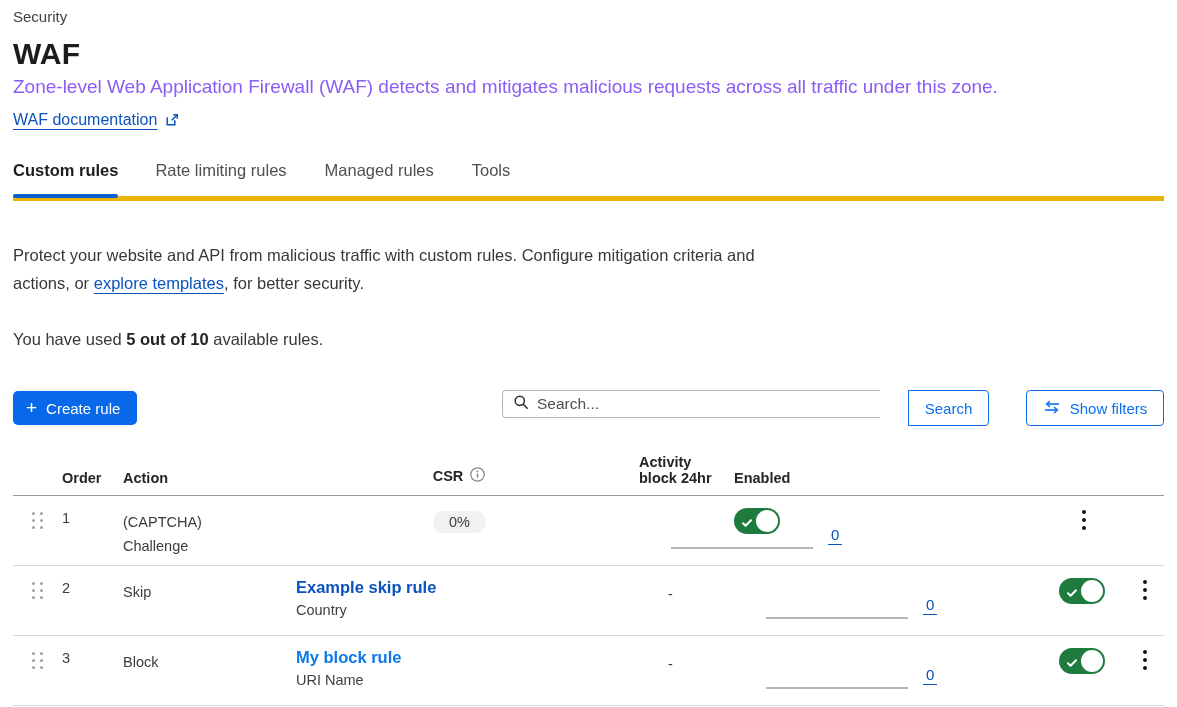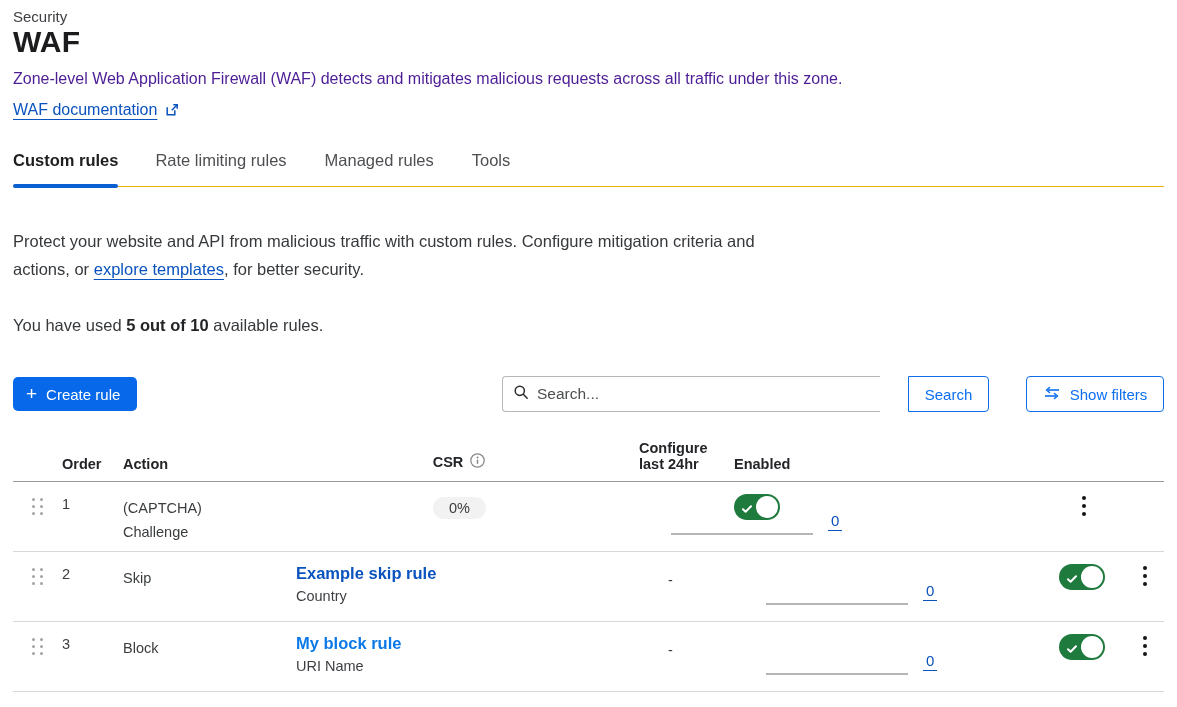--- a/index.html
+++ b/index.html
@@ -5,28 +5,28 @@
   * { margin:0; padding:0; box-sizing:border-box; }
   body {
     width:1177px; height:707px; background:#ffffff;
     font-family:"Liberation Sans", sans-serif;
     color:#35383b; overflow:hidden;
   }
   .container { padding:0 13px; width:1177px; }
 
   
   .eyebrow { margin-top:8px; font-size:15px; color:#3d3f42; }
-  .page-title { margin-top:0; font-size:30px; font-weight:700; color:#1c1c1e; letter-spacing:.2px; }
-  .desc { margin-top:11px; font-size:16px; color:#4c1d95; }
+  .page-title { margin-top:12px; font-size:30px; font-weight:700; color:#1c1c1e; letter-spacing:.2px; }
+  .desc { margin-top:5px; font-size:19px; color:#8b5cf6; }
   .doclink-row { margin-top:13px; display:flex; align-items:center; gap:7px; }
   a.textlink { color:#0a53be; text-decoration:underline; text-underline-offset:4px; font-size:16px; cursor:pointer; }
   .ext-icon svg { display:block; }
 
   
-  .tabs { margin-top:32px; display:flex; border-bottom:1px solid #eab308; }
+  .tabs { margin-top:32px; display:flex; border-bottom:5px solid #eab308; }
   .tab { font-size:16.5px; color:#4d4f52; padding:0 0 16px 0; margin-right:38px; cursor:pointer; position:relative; }
   .tab:first-child { margin-right:37px; }
   .tab.active { color:#1e1e1f; font-weight:700; }
   .tab.active::after { content:""; position:absolute; left:0; right:0; bottom:-2px; height:4px; background:#0b5fd0; border-radius:2px; }
 
   
   .intro { margin-top:40px; max-width:742px; font-size:16.5px; line-height:28px; color:#36393c; }
   .usage { margin-top:33px; font-size:16.5px; color:#36393c; }
   .usage b { color:#232426; }
 
@@ -34,21 +34,21 @@
   .toolbar { margin-top:41px; display:flex; justify-content:space-between; align-items:center; }
   .btn-primary {
     height:34px; background:#0768e9; color:#fff; border:none; border-radius:5px;
     font-size:15px; padding:0 17px 0 13px; display:flex; align-items:center; gap:9px; cursor:pointer;
     font-family:"Liberation Sans", sans-serif;
   }
   .btn-primary .plus { font-size:19px; font-weight:400; line-height:1; margin-top:-2px; }
   .toolbar-right { display:flex; align-items:center; gap:9px; }
   .search-combo { display:flex; }
   .search-box {
-    width:378px; height:36px; border:1px solid #b6b6b6; border-right:none; border-radius:4px 0 0 4px;
+    width:378px; height:28px; border:1px solid #b6b6b6; border-right:none; border-radius:4px 0 0 4px;
     display:flex; align-items:center; padding:0 10px; background:#fff;
   }
   .search-box input {
     border:none; outline:none; flex:1; font-size:15.5px; color:#333; margin-left:8px;
     font-family:"Liberation Sans", sans-serif;
   }
   .search-box input::placeholder { color:#4c4e50; }
   .btn-outline {
     height:36px; background:#fff; color:#0b6ff0; border:1px solid #0d6ee8; font-size:15px;
     display:flex; align-items:center; justify-content:center; gap:9px; cursor:pointer;
@@ -174,21 +174,21 @@
       <div class="th th-csr">
         <span>CSR</span>
         <span>
           <svg width="17" height="17" viewBox="0 0 16 16">
             <circle cx="8" cy="8" r="6.3" fill="none" stroke="#8a8a8a" stroke-width="1.2"></circle>
             <circle cx="8" cy="5.2" r="0.95" fill="#8a8a8a"></circle>
             <rect x="7.3" y="7" width="1.4" height="4.2" rx="0.7" fill="#8a8a8a"></rect>
           </svg>
         </span>
       </div>
-      <div class="th th-activity">Configure last 24hr</div>
+      <div class="th th-activity">Activity block 24hr</div>
       <div class="th th-enabled">Enabled</div>
       <div></div>
     </div>
 
     <div class="trow tr">
       <div class="cell-drag">
         <span class="drag-dots">
             <i></i>
             <i></i>
             <i></i>

